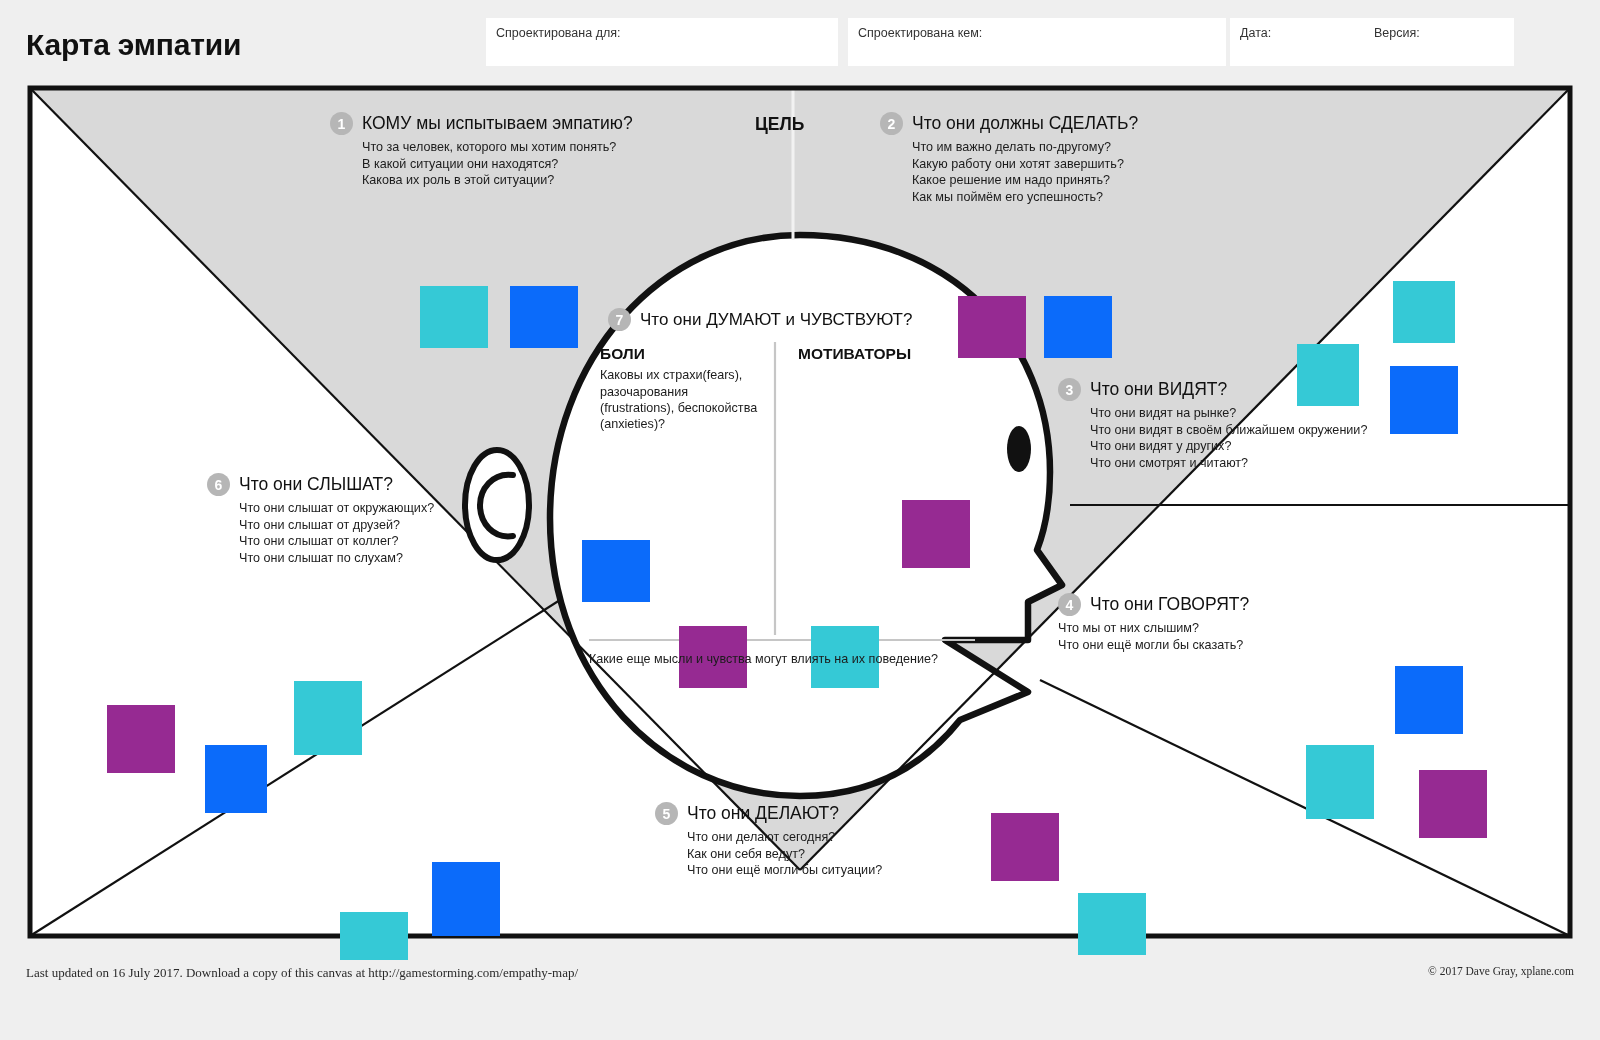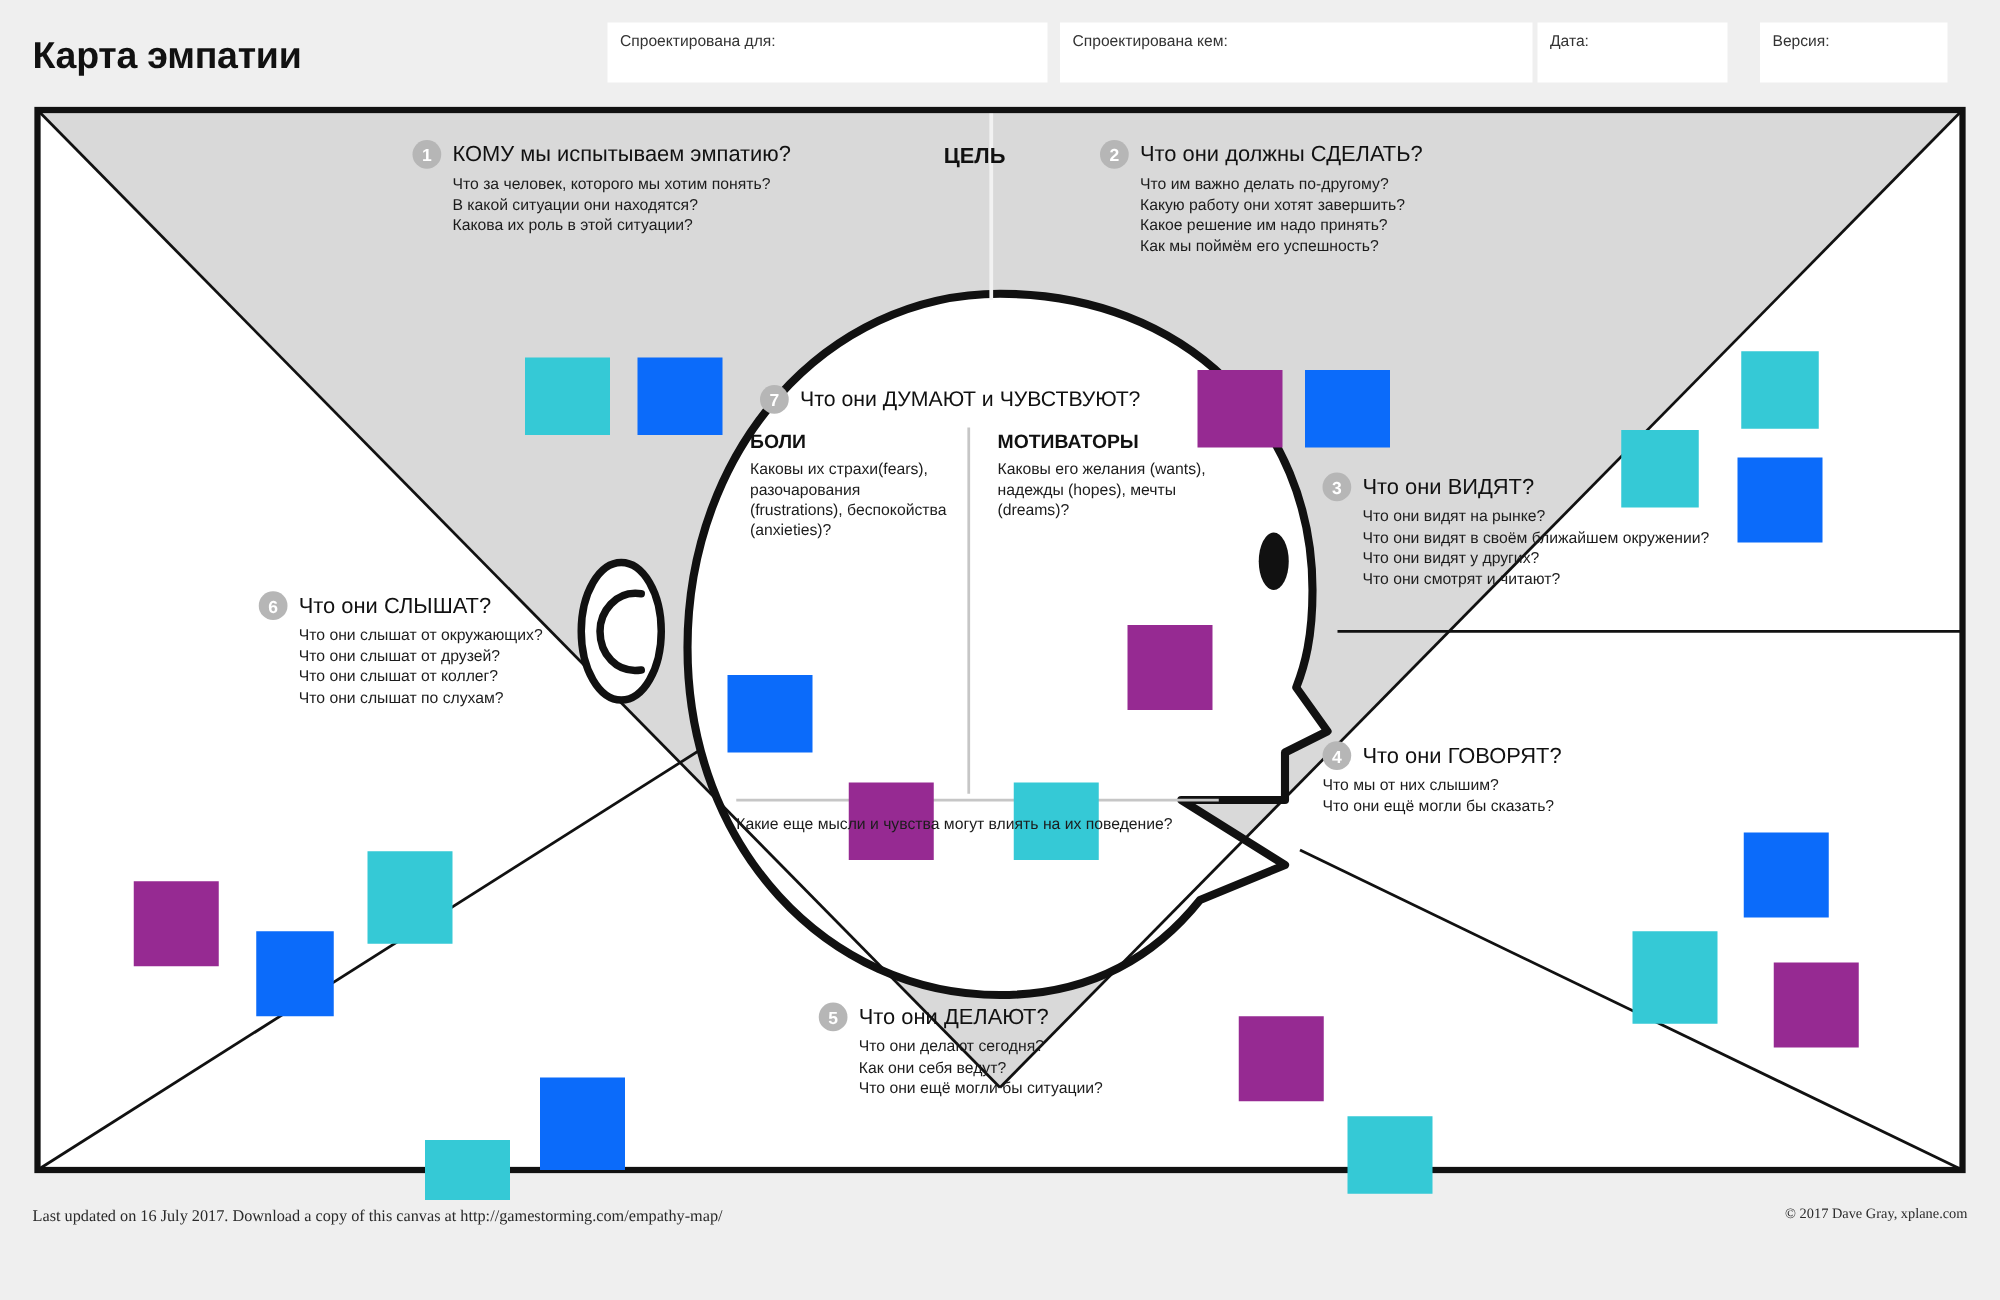--- a/index.html
+++ b/index.html
@@ -40,21 +40,21 @@
   .hdr-label {
     position: absolute;
     left: 10px; top: 8px;
     font-size: 12.5px;
     color: #333;
     font-family: "Liberation Sans", sans-serif;
   }
   #fld-for   { left: 486px;  width: 352px; }
   #fld-by    { left: 848px;  width: 378px; }
   #fld-date  { left: 1202px; width: 152px; margin-left: 28px; }
-  #fld-ver   { left: 1408px; width: 150px; }
+  #fld-ver   { left: 1364px; width: 150px; }
 
   
   #canvas-wrap {
     position: absolute;
     left: 0; top: 80px;
     width: 1600px; height: 880px;
   }
   #canvas-svg { position: absolute; left: 0; top: 0; }
 
   
@@ -271,21 +271,20 @@
         <div class="sec-title">Что они ДУМАЮТ и ЧУВСТВУЮТ?</div>
       </div>
     </div>
     <div class="col-wrap">
       <div class="col" id="col-pains">
         <div class="col-title">БОЛИ</div>
         <div>Каковы их страхи(fears), разочарования (frustrations), беспокойства (anxieties)?</div>
       </div>
       <div class="col" id="col-gains">
         <div class="col-title">МОТИВАТОРЫ</div>
-        <div>Каковы его желания (wants), надежды (hopes), мечты (dreams)?</div>
       </div>
     </div>
     <div id="bottom-q">Какие еще мысли и чувства могут влиять на их поведение?</div>
 
     <div class="sec" id="sec3">
       <div class="sec-head">
         <div class="num-badge">3</div>
         <div class="sec-title">Что они ВИДЯТ?</div>
       </div>
       <div class="sec-lines">

